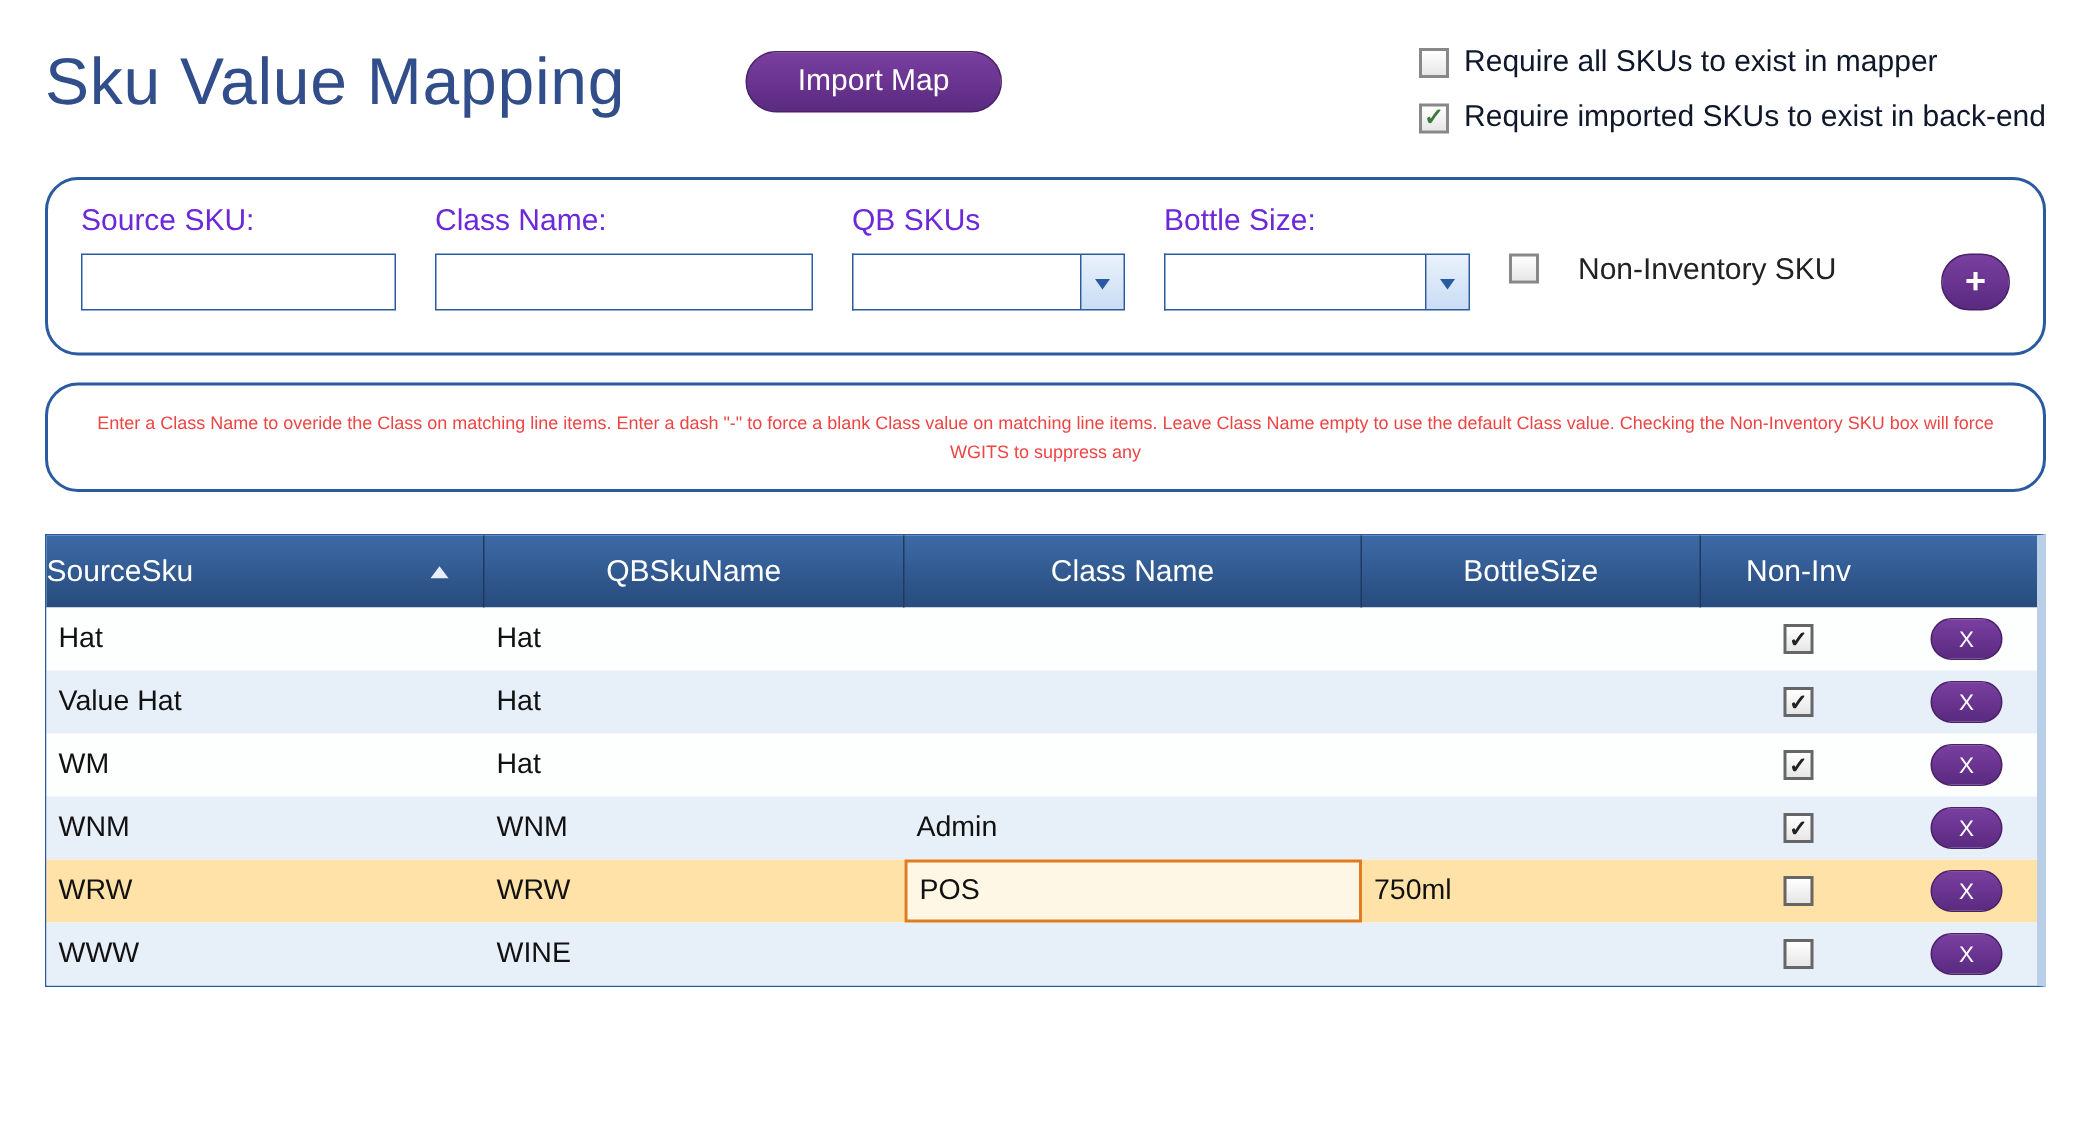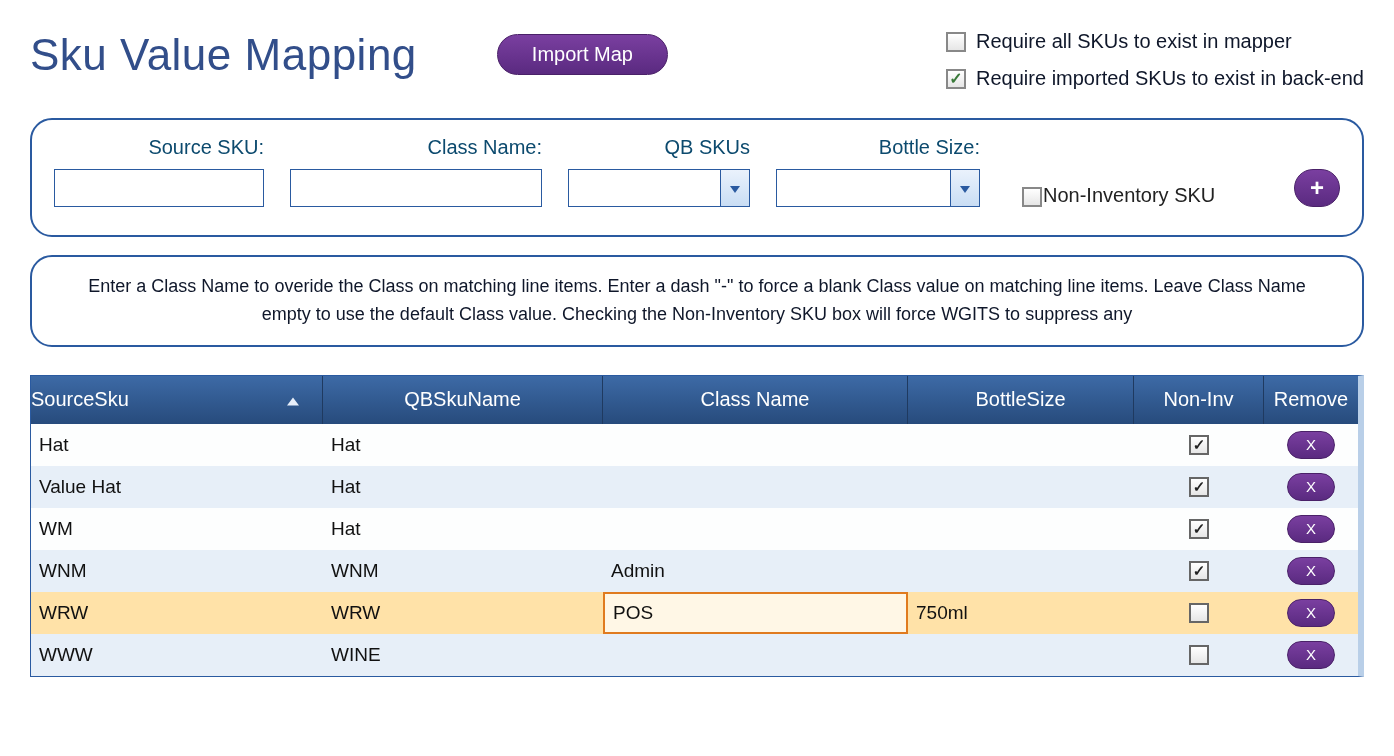--- a/index.html
+++ b/index.html
@@ -64,21 +64,21 @@
     border-radius: 22px;
     padding: 16px 22px 28px 22px;
     margin-bottom: 18px;
   }
   .form-row {
     display: flex;
     align-items: flex-end;
     gap: 26px;
   }
   .field { display: flex; flex-direction: column; gap: 10px; }
-  .field label { color: #0c4a6e; font-size: 20px; text-align: right; }
+  .field label { color: #6d28d9; font-size: 20px; }
   .text-input {
     height: 38px;
     border: 1px solid #2a5aa0;
     background: #fff;
     padding: 0 6px;
     font-size: 18px;
   }
   .tx-source { width: 210px; }
   .tx-class  { width: 252px; }
   .combo { display: flex; }
@@ -87,43 +87,42 @@
   .combo-bs .text-input { width: 174px; }
   .combo-btn {
     width: 30px; height: 38px;
     border: 1px solid #2a5aa0;
     background: linear-gradient(#eaf2fc,#c9ddf4);
     display: flex; align-items: center; justify-content: center;
     cursor: pointer;
   }
   .combo-btn svg { width: 12px; height: 10px; }
   .noninv-field {
-    display: flex; align-items: flex-end; gap: 1px;
+    display: flex; align-items: flex-start; gap: 26px;
     height: 38px; color: #222; font-size: 20px;
-    margin-left: 16px;
   }
   .add-btn {
     margin-left: auto;
     width: 46px; height: 38px;
     border-radius: 20px;
     background: linear-gradient(#7a3fa0,#5a2a80);
     border: 1px solid #4a2168;
     color: #fff;
     font-size: 24px; font-weight: bold;
     display: flex; align-items: center; justify-content: center;
     cursor: pointer;
     align-self: flex-end;
   }
   .help-panel {
     border: 2px solid #2a5aa0;
     border-radius: 22px;
     padding: 16px 30px;
     text-align: center;
-    font-size: 18px;
-    color: #0f172a;
+    font-size: 12px;
+    color: #ef4444;
     line-height: 1.55;
     margin-bottom: 28px;
   }
 
   .grid {
     border: 1px solid #2a5aa0;
     border-right: 6px solid #b9cfe8;
   }
   .ghead {
     display: flex;
@@ -256,23 +255,20 @@
       </div>
     <div class="gc gc3">
         <span>Class Name</span>
       </div>
     <div class="gc gc4">
         <span>BottleSize</span>
       </div>
     <div class="gc gc5">
         <span>Non-Inv</span>
       </div>
-    <div class="gc gc6">
-        <span>Remove</span>
-      </div>
   </div>
   <div class="gbody" id="gbody">
       <div class="grow">
         <div class="cell c1">Hat</div>
         <div class="cell c2">Hat</div>
         <div class="cell c3"></div>
         <div class="cell c4"></div>
         <div class="cell c5">
           <span class="cell-chk checked"></span>
         </div>

